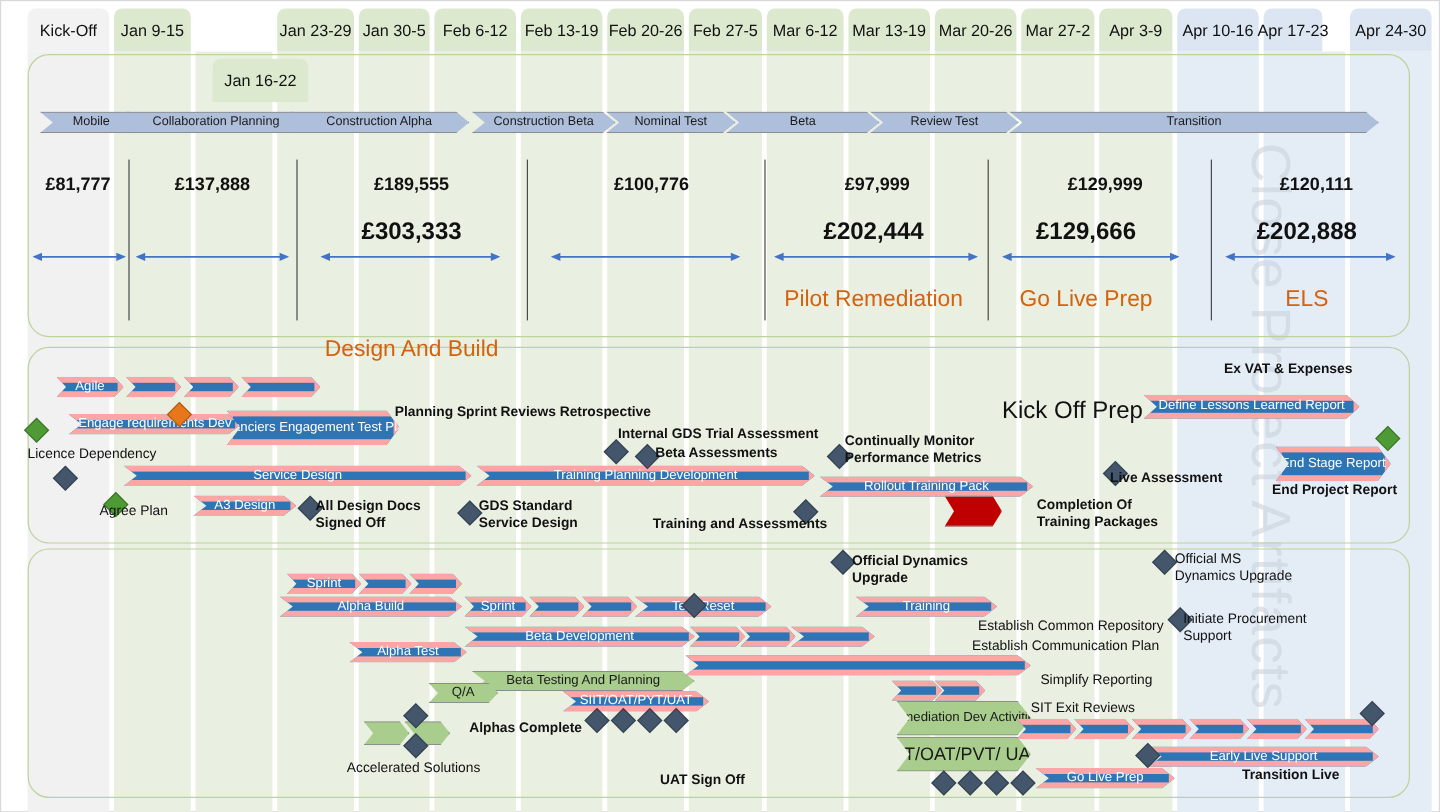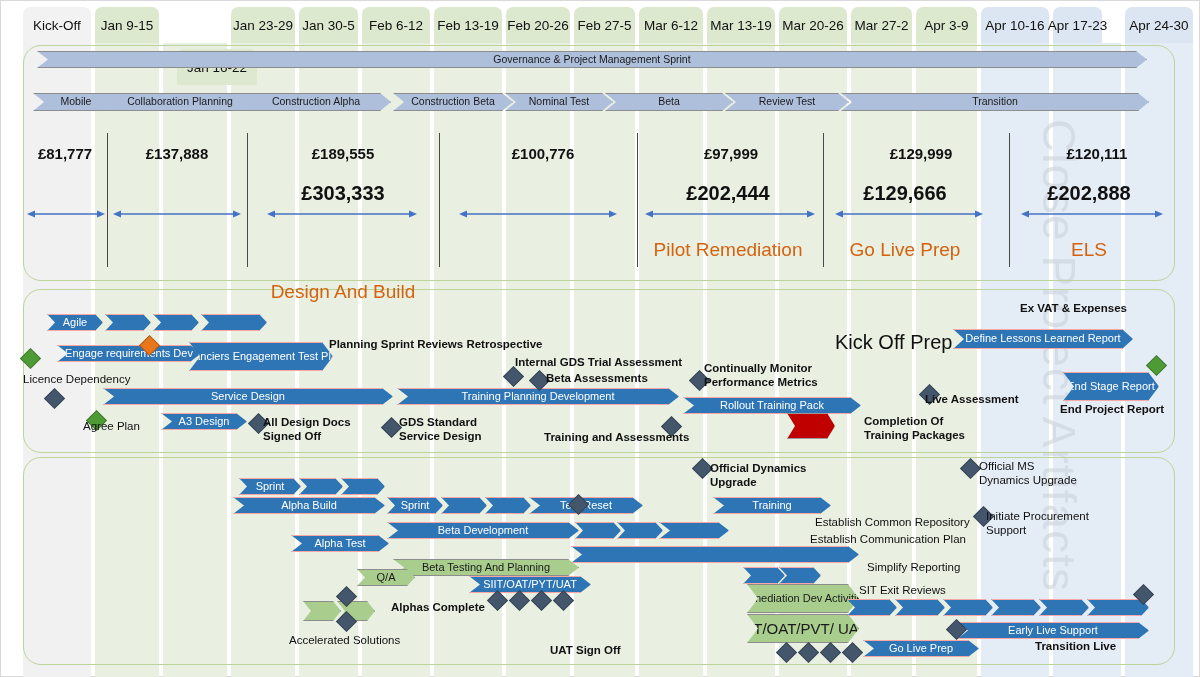--- a/index.html
+++ b/index.html
@@ -59,21 +59,21 @@
   .dimline svg { display: block; }
 
   
   .chev {
     position: absolute;
     display: flex; align-items: center; justify-content: center;
     font-size: 11px; color: #ffffff; white-space: nowrap;
     text-align: center; line-height: 1.05;
     padding: 0 4px;
   }
-  .chev.blue   { background: #2e75b6; border: 1px solid #fca5a5; }
+  .chev.blue   { background: #2e75b6; border: 5px solid #fca5a5; }
   .chev.lblue  { background: #aebfdc; border: 1px solid #8d8d8d; color: #1a1a1a; }
   .chev.green  { background: #a9cd8d; border: 1px solid #8d8d8d; color: #1a1a1a; }
   .chev.red    { background: #c00000; border: 1px solid #9a9a9a; }
   .chev.arrow  { clip-path: polygon(0 0, calc(100% - 11px) 0, 100% 50%, calc(100% - 11px) 100%, 0 100%, 11px 50%); }
   .chev.arrowS { clip-path: polygon(0 0, calc(100% - 8px) 0, 100% 50%, calc(100% - 8px) 100%, 0 100%, 8px 50%); }
 
   
   .dia { position: absolute; transform: rotate(45deg); border: 1px solid rgba(0,0,0,.25); }
   .dia.slate { background: #43566b; }
   .dia.green { background: #4e9b35; }
@@ -135,21 +135,20 @@
       <div class="tab green" style="left: 915px; width: 61px;">Apr 3-9</div>
       <div class="tab blue" style="left: 980px; width: 68px;">Apr 10-16</div>
       <div class="tab blue" style="left: 1052px; width: 49px;">Apr 17-23</div>
       <div class="tab blue" style="left: 1124px; width: 68px;">Apr 24-30</div>
     </div>
 
   <div class="band" style="left:22px; top:44px; width:1152px; height:236px;"></div>
   <div class="band" style="left:22px; top:288px; width:1152px; height:164px;"></div>
   <div class="band" style="left:22px; top:456px; width:1152px; height:208px;"></div>
 
-  <div class="chev lblue arrow" id="gov-sprint" style="left:36px; top:50px; width:1110px; height:17px; font-size:10.5px;">Governance &amp; Project Management Sprint</div>
 
   <div id="phase-layer">
       <div class="chev lblue arrow" style="left: 32px; top: 92px; width: 86px; height: 18px; font-size: 10.5px;">Mobile</div>
       <div class="chev lblue arrow" style="left: 104px; top: 92px; width: 150px; height: 18px; font-size: 10.5px;">Collaboration Planning</div>
       <div class="chev lblue arrow" style="left: 240px; top: 92px; width: 150px; height: 18px; font-size: 10.5px;">Construction Alpha</div>
       <div class="chev lblue arrow" style="left: 392px; top: 92px; width: 120px; height: 18px; font-size: 10.5px;">Construction Beta</div>
       <div class="chev lblue arrow" style="left: 504px; top: 92px; width: 108px; height: 18px; font-size: 10.5px;">Nominal Test</div>
       <div class="chev lblue arrow" style="left: 604px; top: 92px; width: 128px; height: 18px; font-size: 10.5px;">Beta</div>
       <div class="chev lblue arrow" style="left: 724px; top: 92px; width: 124px; height: 18px; font-size: 10.5px;">Review Test</div>
       <div class="chev lblue arrow" style="left: 840px; top: 92px; width: 308px; height: 18px; font-size: 10.5px;">Transition</div>

